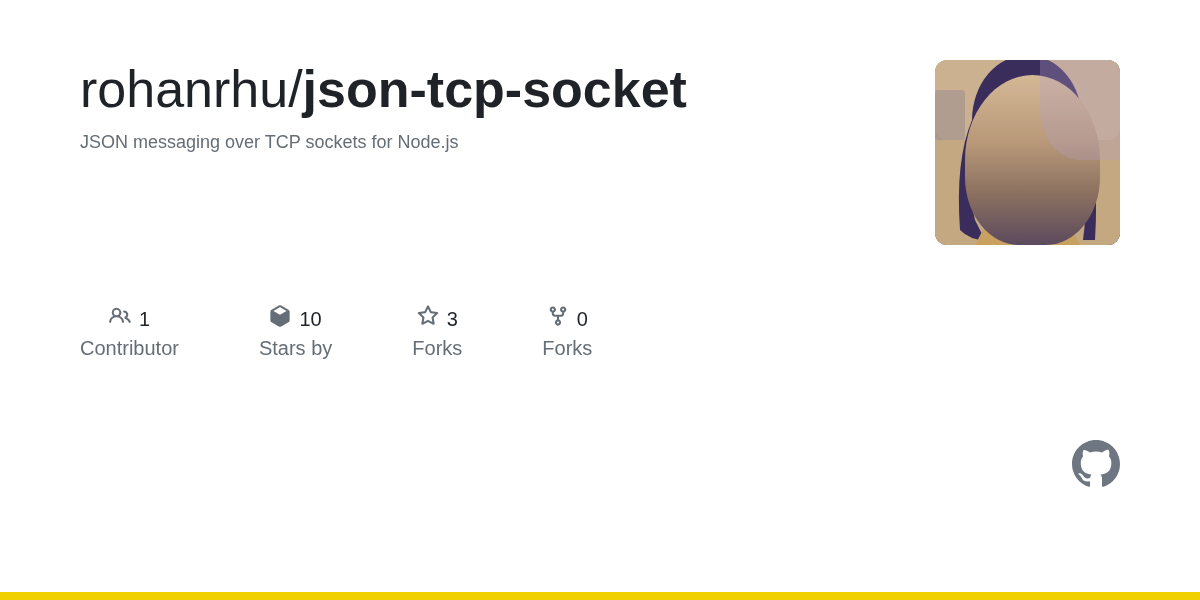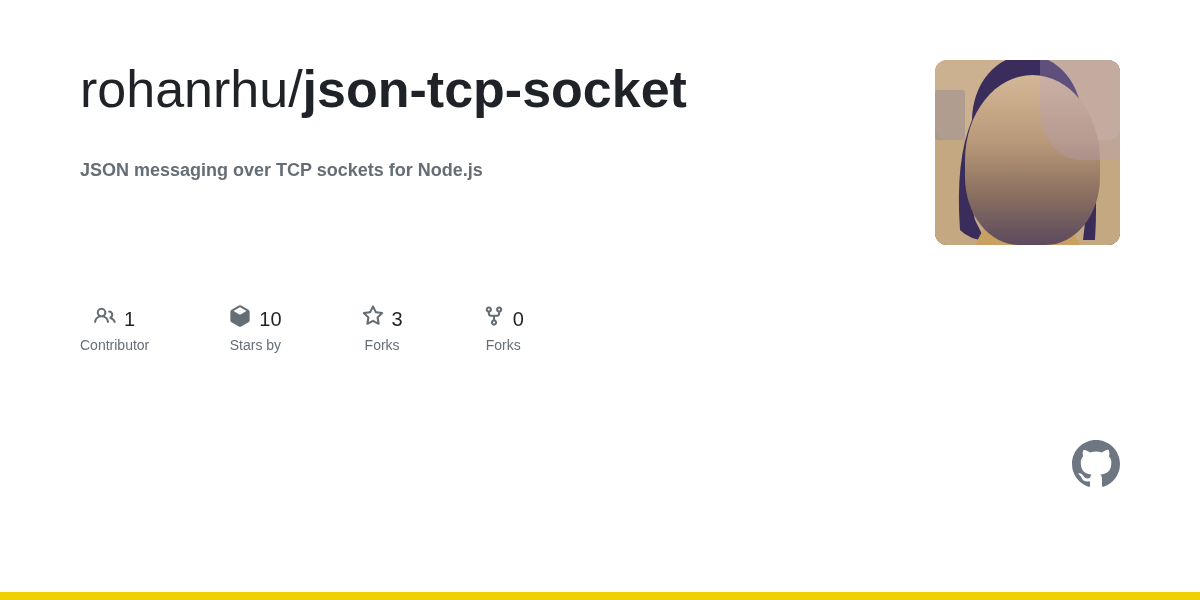--- a/index.html
+++ b/index.html
@@ -31,33 +31,33 @@
     }
 
     .repo-title-section {
       flex: 1;
     }
 
     .repo-title {
       font-size: 52px;
       line-height: 1.15;
       color: #1f2328;
-      margin-bottom: 40px;
+      margin-bottom: 12px;
       font-weight: 400;
     }
 
     .repo-title strong {
       font-weight: 700;
     }
 
     .repo-description {
       font-size: 18px;
       color: #656d76;
       margin-top: 10px;
-      font-weight: 700;
+      font-weight: 400;
     }
 
     .avatar-container {
       margin-left: 40px;
       flex-shrink: 0;
     }
 
     
     .avatar-placeholder {
       width: 185px;
@@ -110,21 +110,21 @@
       gap: 8px;
     }
 
     .stat-number {
       font-size: 20px;
       color: #1f2328;
       font-weight: 500;
     }
 
     .stat-label {
-      font-size: 14px;
+      font-size: 20px;
       color: #656d76;
       text-align: center;
     }
 
     .icon {
       color: #656d76;
       font-size: 22px;
     }
 
     

